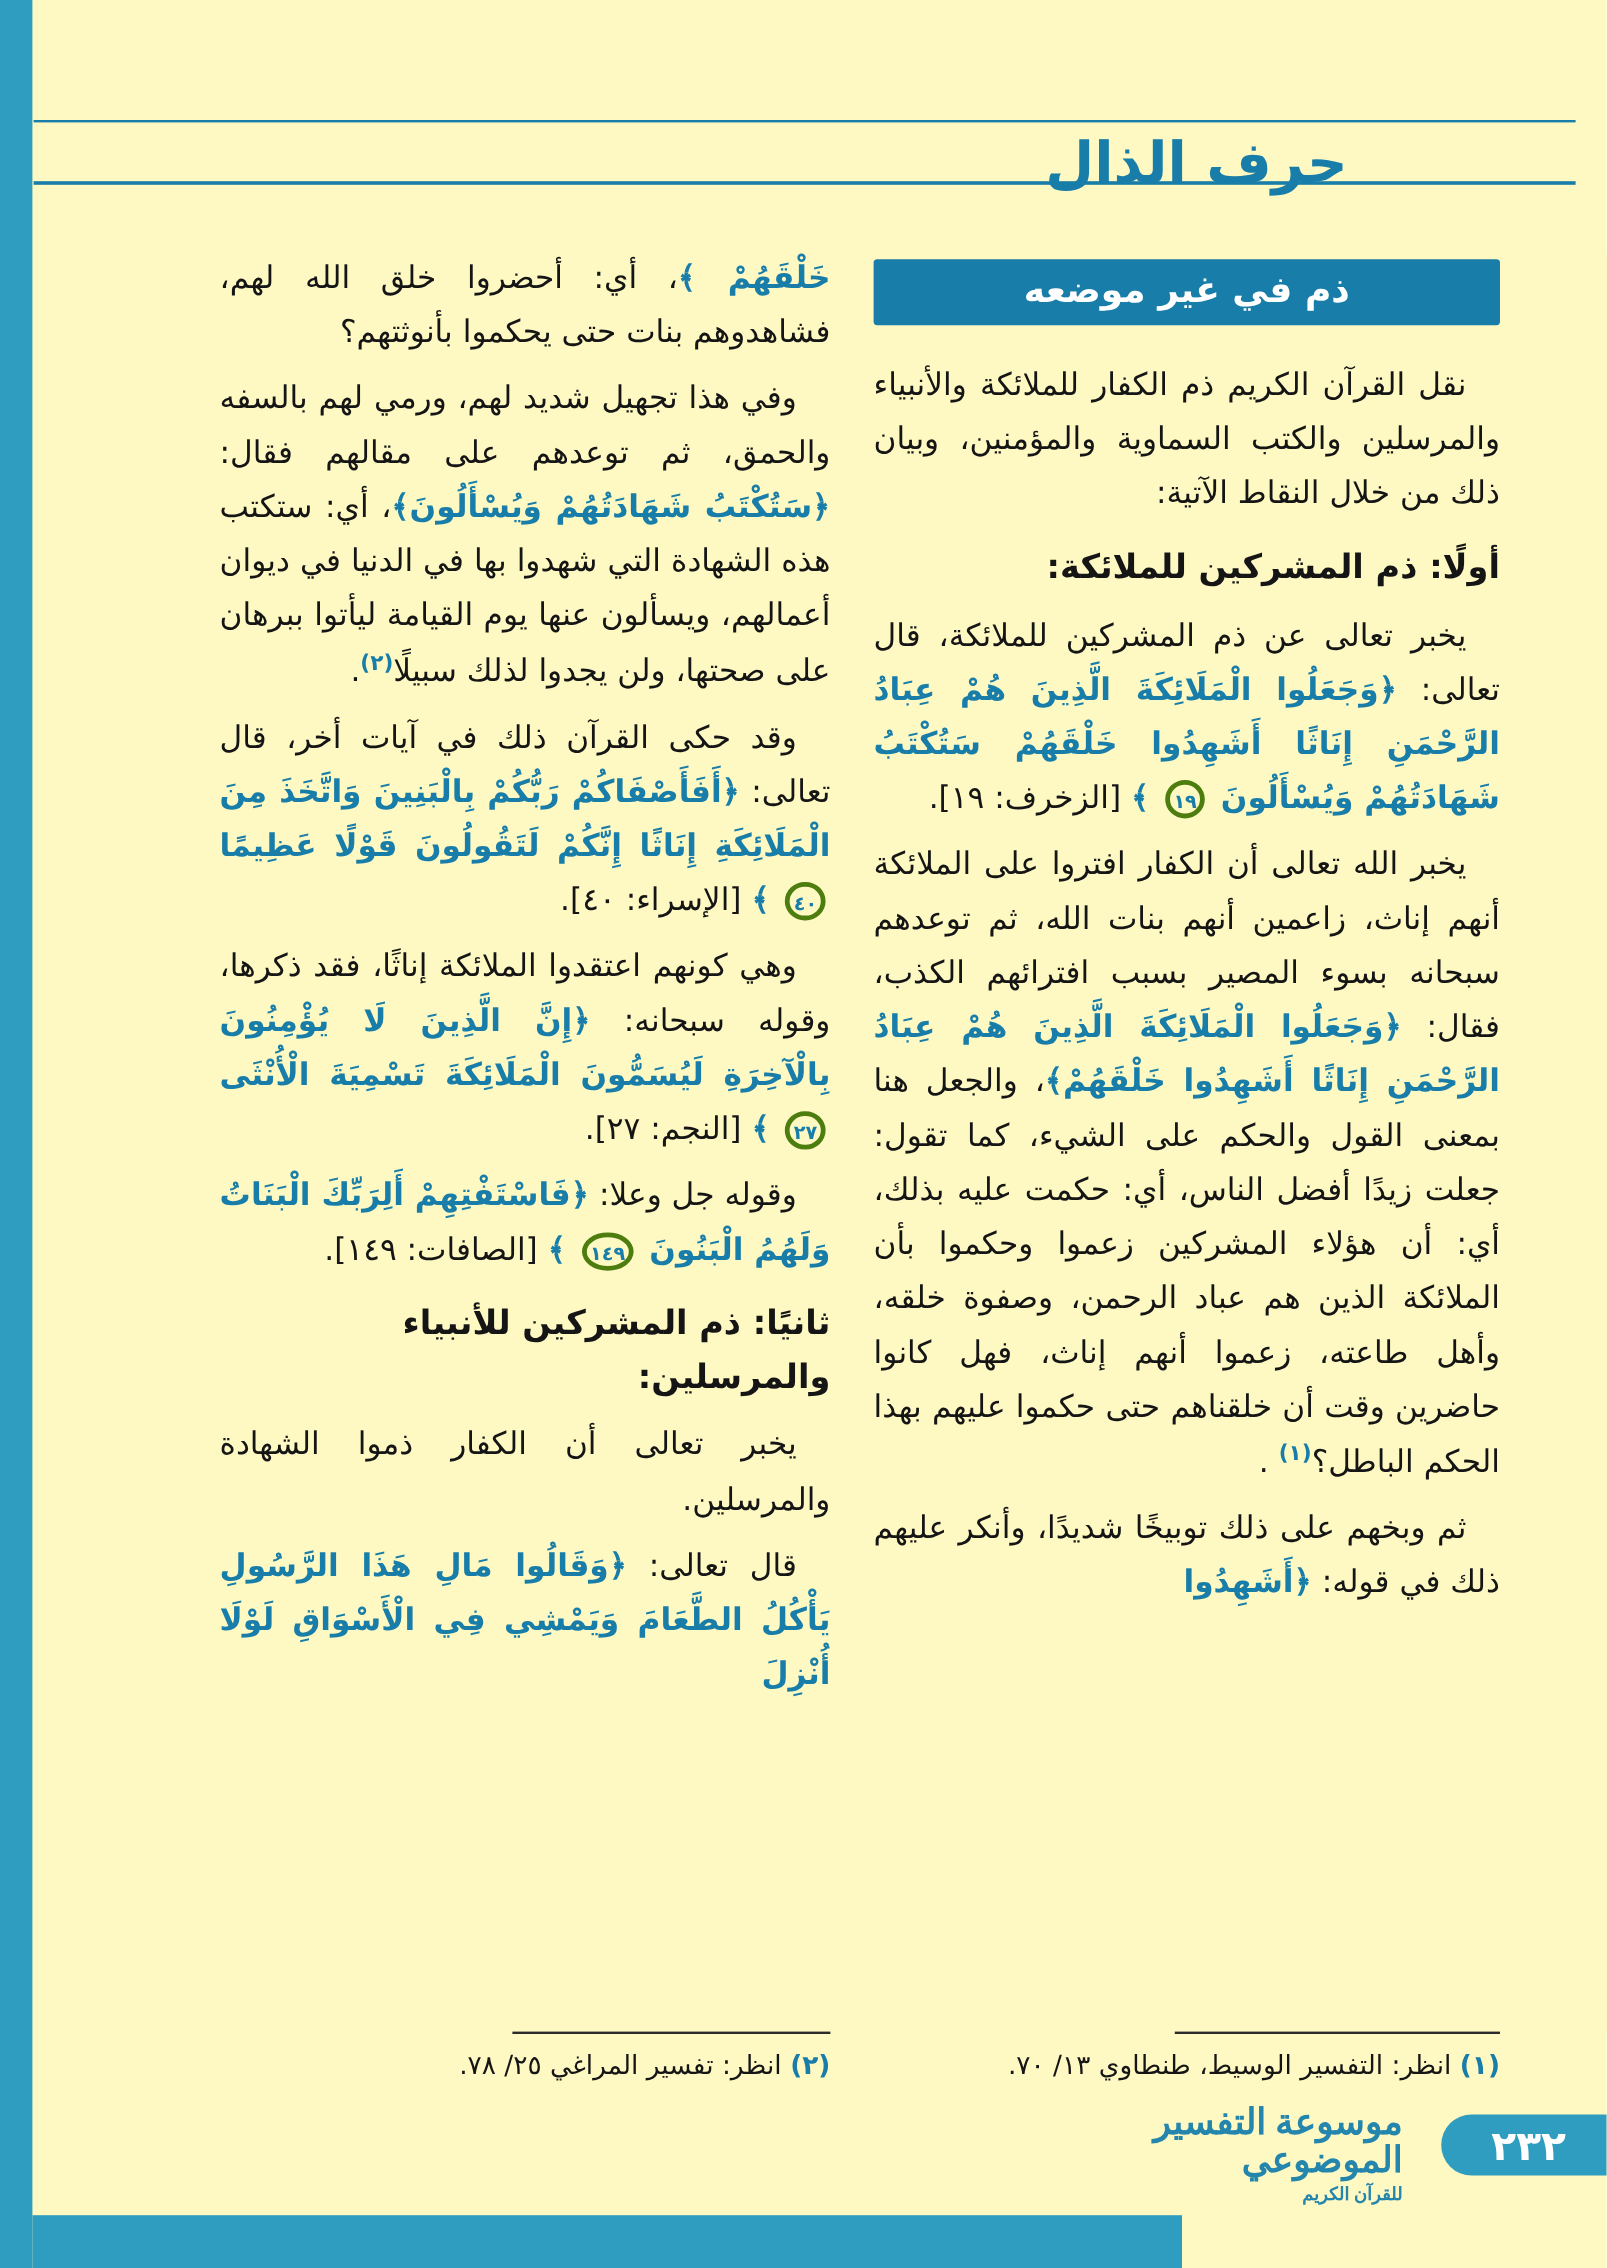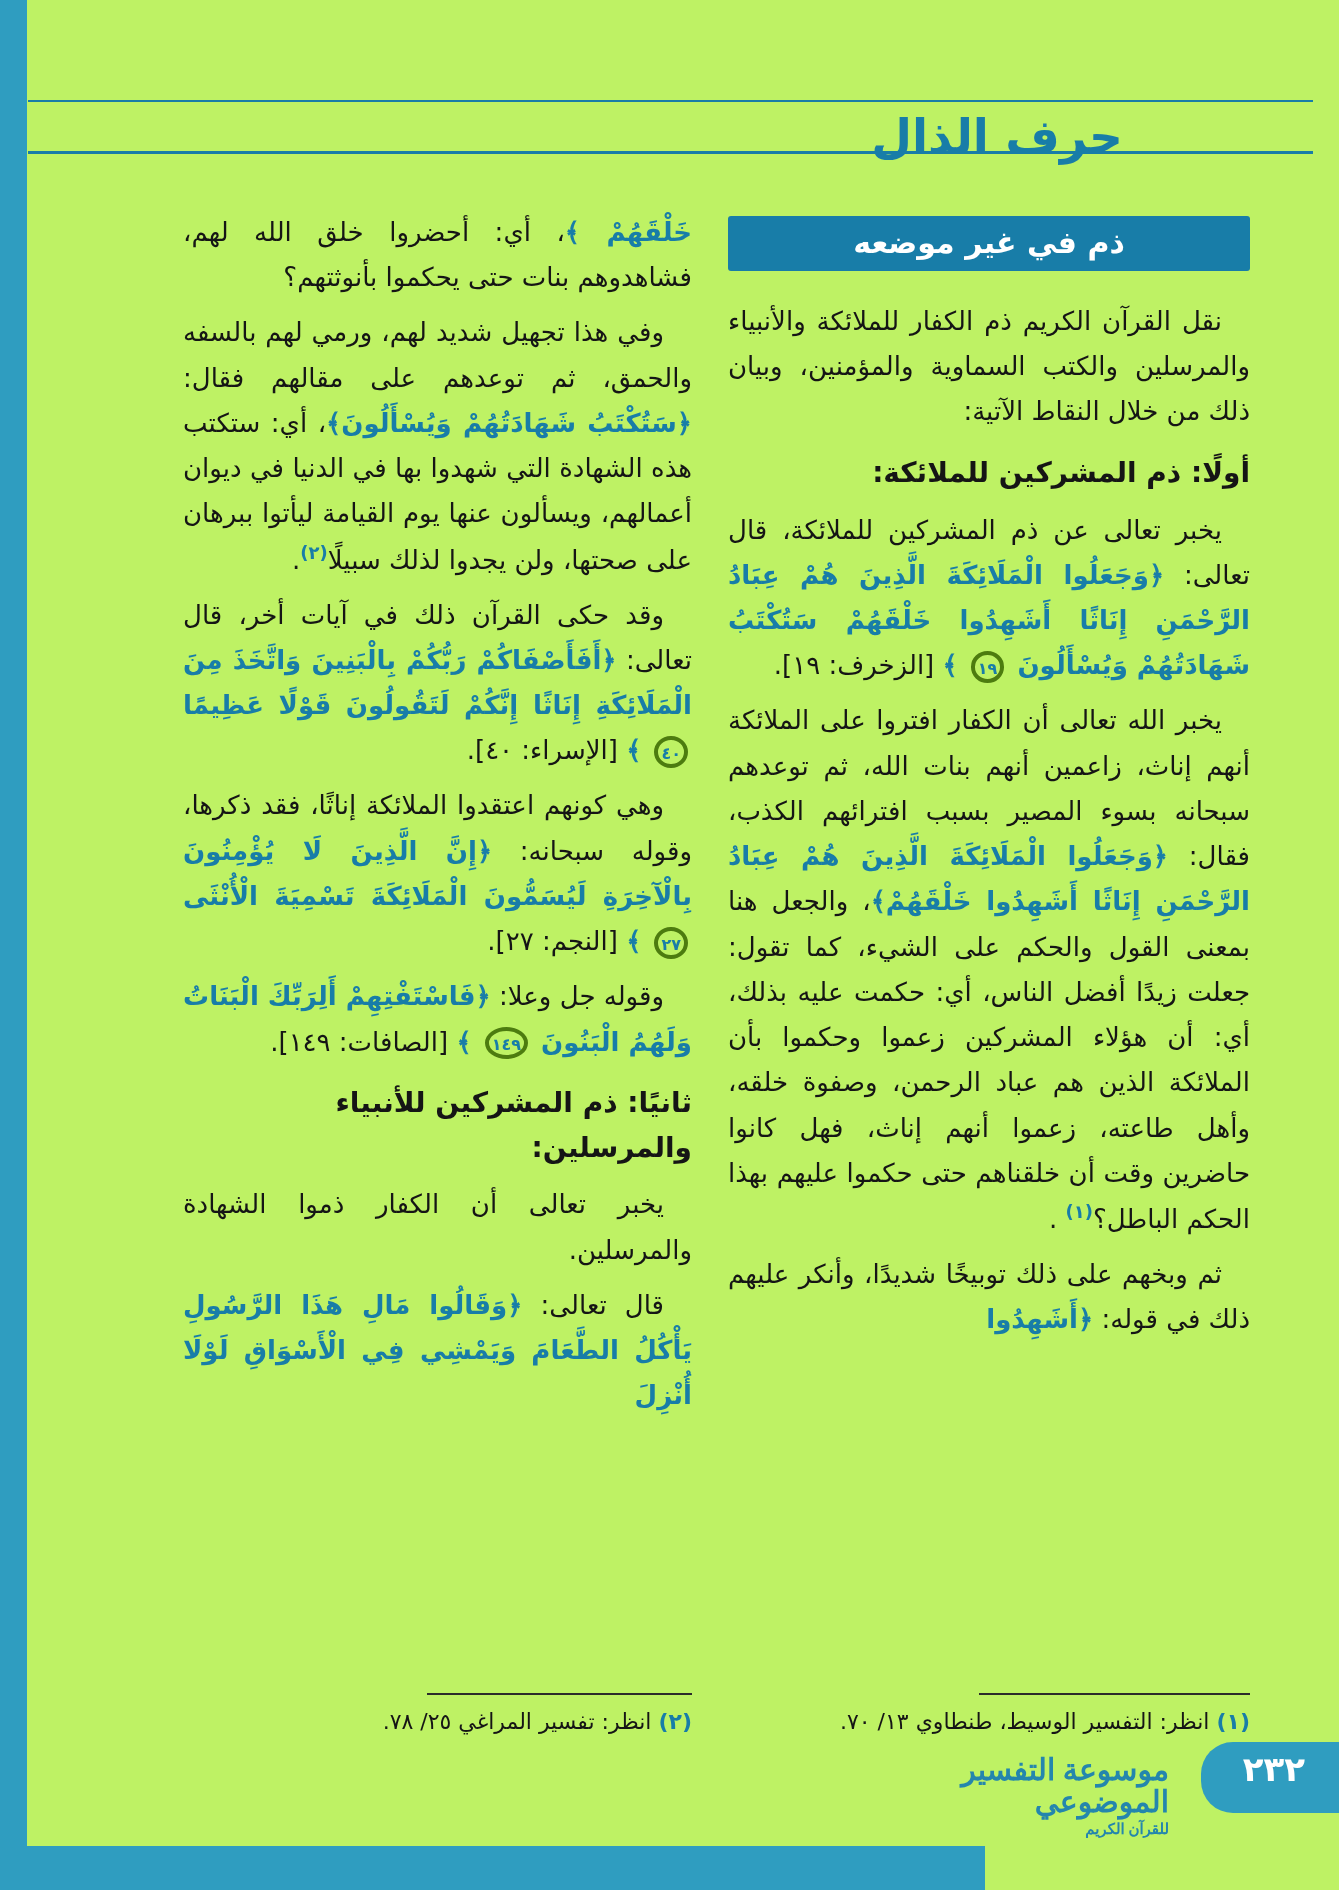--- a/index.html
+++ b/index.html
@@ -1,20 +1,20 @@
 <!DOCTYPE html>
 <html lang="ar" dir="rtl"><head>
 <meta charset="utf-8">
 <style>
   html,body{margin:0;padding:0;background:#ffffff;}
   .page{
     position:relative;
     width:1339px;height:1890px;
     margin:0 auto;
-    background:#bef264;
+    background:#fef9c3;
     overflow:hidden;
     direction:rtl;
     font-family:"DejaVu Sans", sans-serif;
     color:#151515;
   }
   
   .side-strip{position:absolute;left:0;top:0;width:27px;height:100%;background:#2f9dc0;}
   .bottom-strip{position:absolute;left:27px;bottom:0;width:958px;height:44px;background:#2f9dc0;}
   
   .page-header{position:absolute;top:92px;left:28px;right:26px;height:62px;}
@@ -75,21 +75,21 @@
   .logo{
     position:absolute;bottom:52px;right:170px;width:330px;
     text-align:right;color:#2486ad;font-family:Liberation Serif, serif;
   }
   .logo-main{font-size:30px;font-weight:bold;line-height:1.05;}
   .logo-sub{font-size:15px;margin-top:3px;font-weight:bold;}
   .page-number{
     position:absolute;right:0;bottom:77px;
     background:#2f9dc0;color:#ffffff;
     font-size:34px;font-weight:bold;
-    padding:9px 34px 25px 42px;
+    padding:9px 34px 5px 42px;
     border-radius:32px 0 0 32px;
     line-height:1.1;
   }
 </style>
 </head>
 <body>
 
 <div class="page">
 
   <div class="side-strip"></div>

